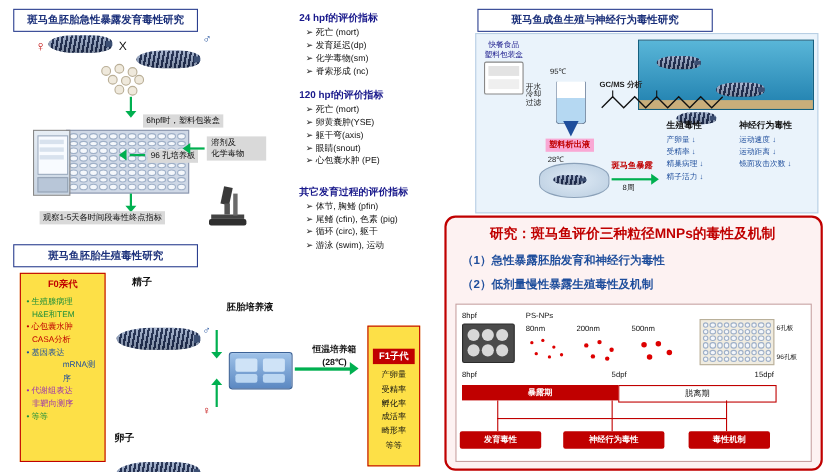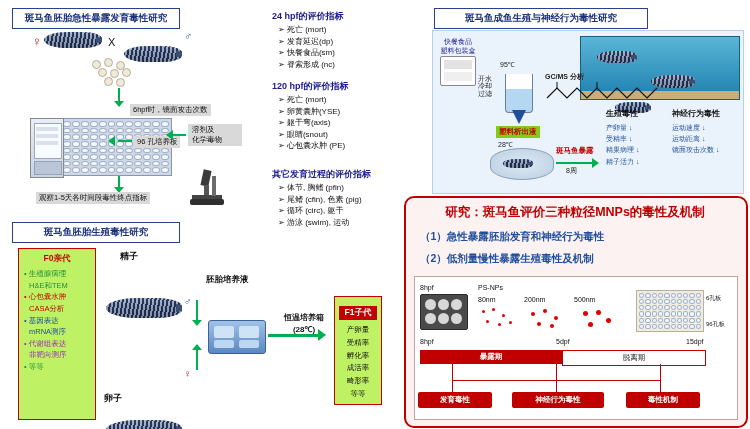--- a/index.html
+++ b/index.html
@@ -9,21 +9,21 @@
   .hdr{color:#1a1a8c;font-weight:bold;font-size:9px;}
   .lst{font-size:8px;color:#111;line-height:1.45;}
   .lst div{white-space:nowrap;}
   .greenbar{background:#00b050;}
   .tinytxt{font-size:7px;color:#222;}
   
   .fishbody{background:linear-gradient(180deg,#7a8fb5 0%,#4b6188 45%,#2e3f5c 100%);border-radius:50% 40% 40% 50%/60% 50% 50% 60%;position:relative;overflow:hidden;}
   .fishbody:after{content:"";position:absolute;right:-4px;top:30%;width:10px;height:40%;background:#3c4f73;clip-path:polygon(0 0,100% 25%,100% 75%,0 100%);}
   .stripes{position:absolute;inset:0;background:repeating-linear-gradient(100deg,rgba(20,30,60,.75) 0 2px,rgba(230,235,245,.45) 2px 4px);}
   .panelbox{border:1px solid #888;background:#fff;}
-  .redbox{border:1.5px solid #c00000;background:#bef264;color:#c00000;}
+  .redbox{border:1.5px solid #c00000;background:#fde047;color:#c00000;}
   .graybox{background:#d9d9d9;color:#111;}
   .plate{background:#cfd8e6;border:1px solid #8a96ad;}
   .wells{display:grid;grid-template-columns:repeat(12,1fr);grid-template-rows:repeat(8,1fr);gap:1px;padding:2px;box-sizing:border-box;height:100%;}
   .wells i{background:#f4f7fb;border-radius:50%;border:.5px solid #9fb0c8;}
   .bigpanel{border:2px solid #c00000;border-radius:10px;background:#fdf2f2;}
   .dot{border-radius:50%;background:#d00;position:absolute;}
   .lbl{font-size:7px;color:#111;}
   .stage{background:#c00000;color:#fff;font-size:7.5px;text-align:center;font-weight:bold;}
   .stage2{background:#fff;border:1px solid #c00000;color:#111;font-size:7.5px;text-align:center;}
   .outbox{background:#c00000;color:#fff;font-size:7.5px;font-weight:bold;text-align:center;padding:3px 2px;border-radius:2px;}
@@ -51,21 +51,21 @@
   <div class="dot" style="left:32px;top:3px;width:7px;height:7px;background:#efe9dc;border:1px solid #b9ae96;"></div>
   <div class="dot" style="left:14px;top:10px;width:7px;height:7px;background:#efe9dc;border:1px solid #b9ae96;"></div>
   <div class="dot" style="left:26px;top:11px;width:7px;height:7px;background:#efe9dc;border:1px solid #b9ae96;"></div>
   <div class="dot" style="left:38px;top:10px;width:7px;height:7px;background:#efe9dc;border:1px solid #b9ae96;"></div>
   <div class="dot" style="left:20px;top:19px;width:7px;height:7px;background:#efe9dc;border:1px solid #b9ae96;"></div>
   <div class="dot" style="left:32px;top:20px;width:7px;height:7px;background:#efe9dc;border:1px solid #b9ae96;"></div>
 </div>
 
 <div class="abs greenbar" style="left:118px;top:88px;width:2px;height:14px;"></div>
 <div class="abs" style="left:114px;top:101px;width:0;height:0;border-left:5px solid transparent;border-right:5px solid transparent;border-top:6px solid #00b050;"></div>
-<div class="abs graybox" style="left:130px;top:104px;font-size:7.5px;padding:1px 3px;">6hpf时，镜面攻击次数</div>
+<div class="abs graybox" style="left:130px;top:104px;font-size:7.5px;padding:1px 3px;">6hpf时，塑料包装盒</div>
 
 <div class="abs plate" style="left:60px;top:118px;width:110px;height:56px;">
   <div class="wells">
     <i></i>
       <i></i>
       <i></i>
       <i></i>
       <i></i>
       <i></i>
       <i></i>
@@ -186,21 +186,21 @@
   <div class="abs" style="left:16px;top:17px;width:5px;height:10px;background:#555;"></div>
   <div class="abs" style="left:4px;top:27px;width:30px;height:4px;background:#444;"></div>
   <div class="abs" style="left:2px;top:31px;width:34px;height:6px;background:#2f2f2f;border-radius:2px;"></div>
   <div class="abs" style="left:24px;top:8px;width:4px;height:20px;background:#6b6b6b;"></div>
 </div>
 
 <div class="abs hdr" style="left:272px;top:10px;">24 hpf的评价指标</div>
 <div class="abs lst" style="left:278px;top:24px;">
   <div><span>➢</span> <span>死亡 (mort)</span></div>
   <div><span>➢</span> <span>发育延迟(dp)</span></div>
-  <div><span>➢</span> <span>快餐食品(sm)</span></div>
+  <div><span>➢</span> <span>化学毒物(sm)</span></div>
   <div><span>➢</span> <span>脊索形成 (nc)</span></div>
 </div>
 
 <div class="abs hdr" style="left:272px;top:80px;">120 hpf的评价指标</div>
 <div class="abs lst" style="left:278px;top:94px;">
   <div><span>➢</span> <span>死亡 (mort)</span></div>
   <div><span>➢</span> <span>卵黄囊肿(YSE)</span></div>
   <div><span>➢</span> <span>躯干弯(axis)</span></div>
   <div><span>➢</span> <span>眼睛(snout)</span></div>
   <div><span>➢</span> <span>心包囊水肿 (PE)</span></div>
@@ -217,21 +217,21 @@
 <div class="abs title-box" style="left:12px;top:222px;width:168px;">斑马鱼胚胎生殖毒性研究</div>
 
 <div class="abs redbox" style="left:18px;top:248px;width:78px;height:172px;padding:4px 5px;box-sizing:border-box;">
   <div style="font-weight:bold;font-size:8.5px;text-align:center;">F0亲代</div>
   <div style="font-size:7.5px;line-height:1.55;margin-top:3px;color:#1f8f3a;">
     <div>• <span>生殖腺病理</span></div>
     <div style="padding-left:5px;"><span>H&amp;E和TEM</span></div>
     <div style="color:#c00000;">• <span>心包囊水肿</span></div>
     <div style="padding-left:5px;color:#c00000;"><span>CASA分析</span></div>
     <div style="color:#1f4e9c;">• <span>基因表达</span></div>
-    <div style="padding-left:5px;color:#1f4e9c;"><span>mRNA测序</span></div>
+    <div style="padding-left:5px;color:#1f4e9c;margin-left:28px;"><span>mRNA测序</span></div>
     <div style="color:#9b30b0;">• <span>代谢组表达</span></div>
     <div style="padding-left:5px;color:#9b30b0;"><span>非靶向测序</span></div>
     <div style="color:#1f8f3a;">• <span>等等</span></div>
   </div>
 </div>
 
 <div class="abs" style="left:120px;top:250px;font-size:9px;font-weight:bold;color:#111;">精子</div>
 <div class="abs fishbody" style="left:106px;top:266px;width:76px;height:20px;">
     <div class="stripes"></div>
   </div>
@@ -254,21 +254,21 @@
   <div class="abs" style="left:30px;top:5px;width:20px;height:12px;background:#cfe3f7;border-radius:2px;"></div>
   <div class="abs" style="left:5px;top:19px;width:20px;height:8px;background:#bcd7f2;border-radius:2px;"></div>
   <div class="abs" style="left:30px;top:19px;width:20px;height:8px;background:#bcd7f2;border-radius:2px;"></div>
 </div>
 
 <div class="abs greenbar" style="left:268px;top:334px;width:52px;height:3px;"></div>
 <div class="abs" style="left:318px;top:329px;width:0;height:0;border-top:6px solid transparent;border-bottom:6px solid transparent;border-left:8px solid #00b050;"></div>
 <div class="abs" style="left:272px;top:312px;font-size:8px;font-weight:bold;color:#111;white-space:pre-line;text-align:center;width:64px;">恒温培养箱
 (28℃)</div>
 
-<div class="abs redbox" style="left:334px;top:296px;width:48px;height:109px;padding:9px 4px;box-sizing:border-box;">
+<div class="abs redbox" style="left:334px;top:296px;width:48px;height:128px;padding:20px 4px;box-sizing:border-box;">
   <div style="background:#c00000;color:#fff;font-size:8.5px;font-weight:bold;text-align:center;padding:1px 0;">F1子代</div>
   <div style="font-size:7.5px;line-height:1.7;margin-top:4px;color:#111;text-align:center;">
     <div>产卵量</div>
     <div>受精率</div>
     <div>孵化率</div>
     <div>成活率</div>
     <div>畸形率</div>
     <div>等等</div>
   </div>
 </div>
@@ -306,21 +306,21 @@
 <div class="abs" style="left:505px;top:74px;width:26px;height:38px;border:1.5px solid #6b7f99;border-top:none;border-radius:0 0 4px 4px;background:linear-gradient(180deg,#ffffff 40%,#b5d8f2 40%);"></div>
 
 <div class="abs" style="left:545px;top:82px;width:120px;height:22px;">
   <svg width="120" height="22" viewBox="0 0 120 22">
     <polyline points="2,16 12,6 22,16 32,6 42,16 52,6 62,16 72,6 82,16 92,6 102,16 112,6" fill="none" stroke="#111" stroke-width="1.2"></polyline>
     <line x1="12" y1="6" x2="12" y2="0" stroke="#111" stroke-width="1"></line>
     <line x1="52" y1="6" x2="52" y2="0" stroke="#111" stroke-width="1"></line>
   </svg>
 </div>
 
-<div class="abs" style="left:496px;top:126px;font-size:7.5px;color:#c00000;background:#84cc16;padding:1px 3px;font-weight:bold;">塑料析出液</div>
+<div class="abs" style="left:496px;top:126px;font-size:7.5px;color:#c00000;background:#f9a8d4;padding:1px 3px;font-weight:bold;">塑料析出液</div>
 <div class="abs" style="left:512px;top:110px;width:0;height:0;border-left:7px solid transparent;border-right:7px solid transparent;border-top:14px solid #1f4e9c;"></div>
 
 <div class="abs" style="left:490px;top:148px;width:62px;height:30px;background:radial-gradient(ellipse at center,#dfeaf5,#b9cde0);border:1px solid #8aa0b8;border-radius:50%/40%;">
   <div class="abs fishbody" style="left:12px;top:10px;width:30px;height:9px;">
       <div class="stripes"></div>
     </div>
 </div>
 <div class="abs tinytxt" style="left:498px;top:140px;">28℃</div>
 
 <div class="abs" style="left:556px;top:146px;font-size:7.5px;color:#c00000;font-weight:bold;">斑马鱼暴露</div>

